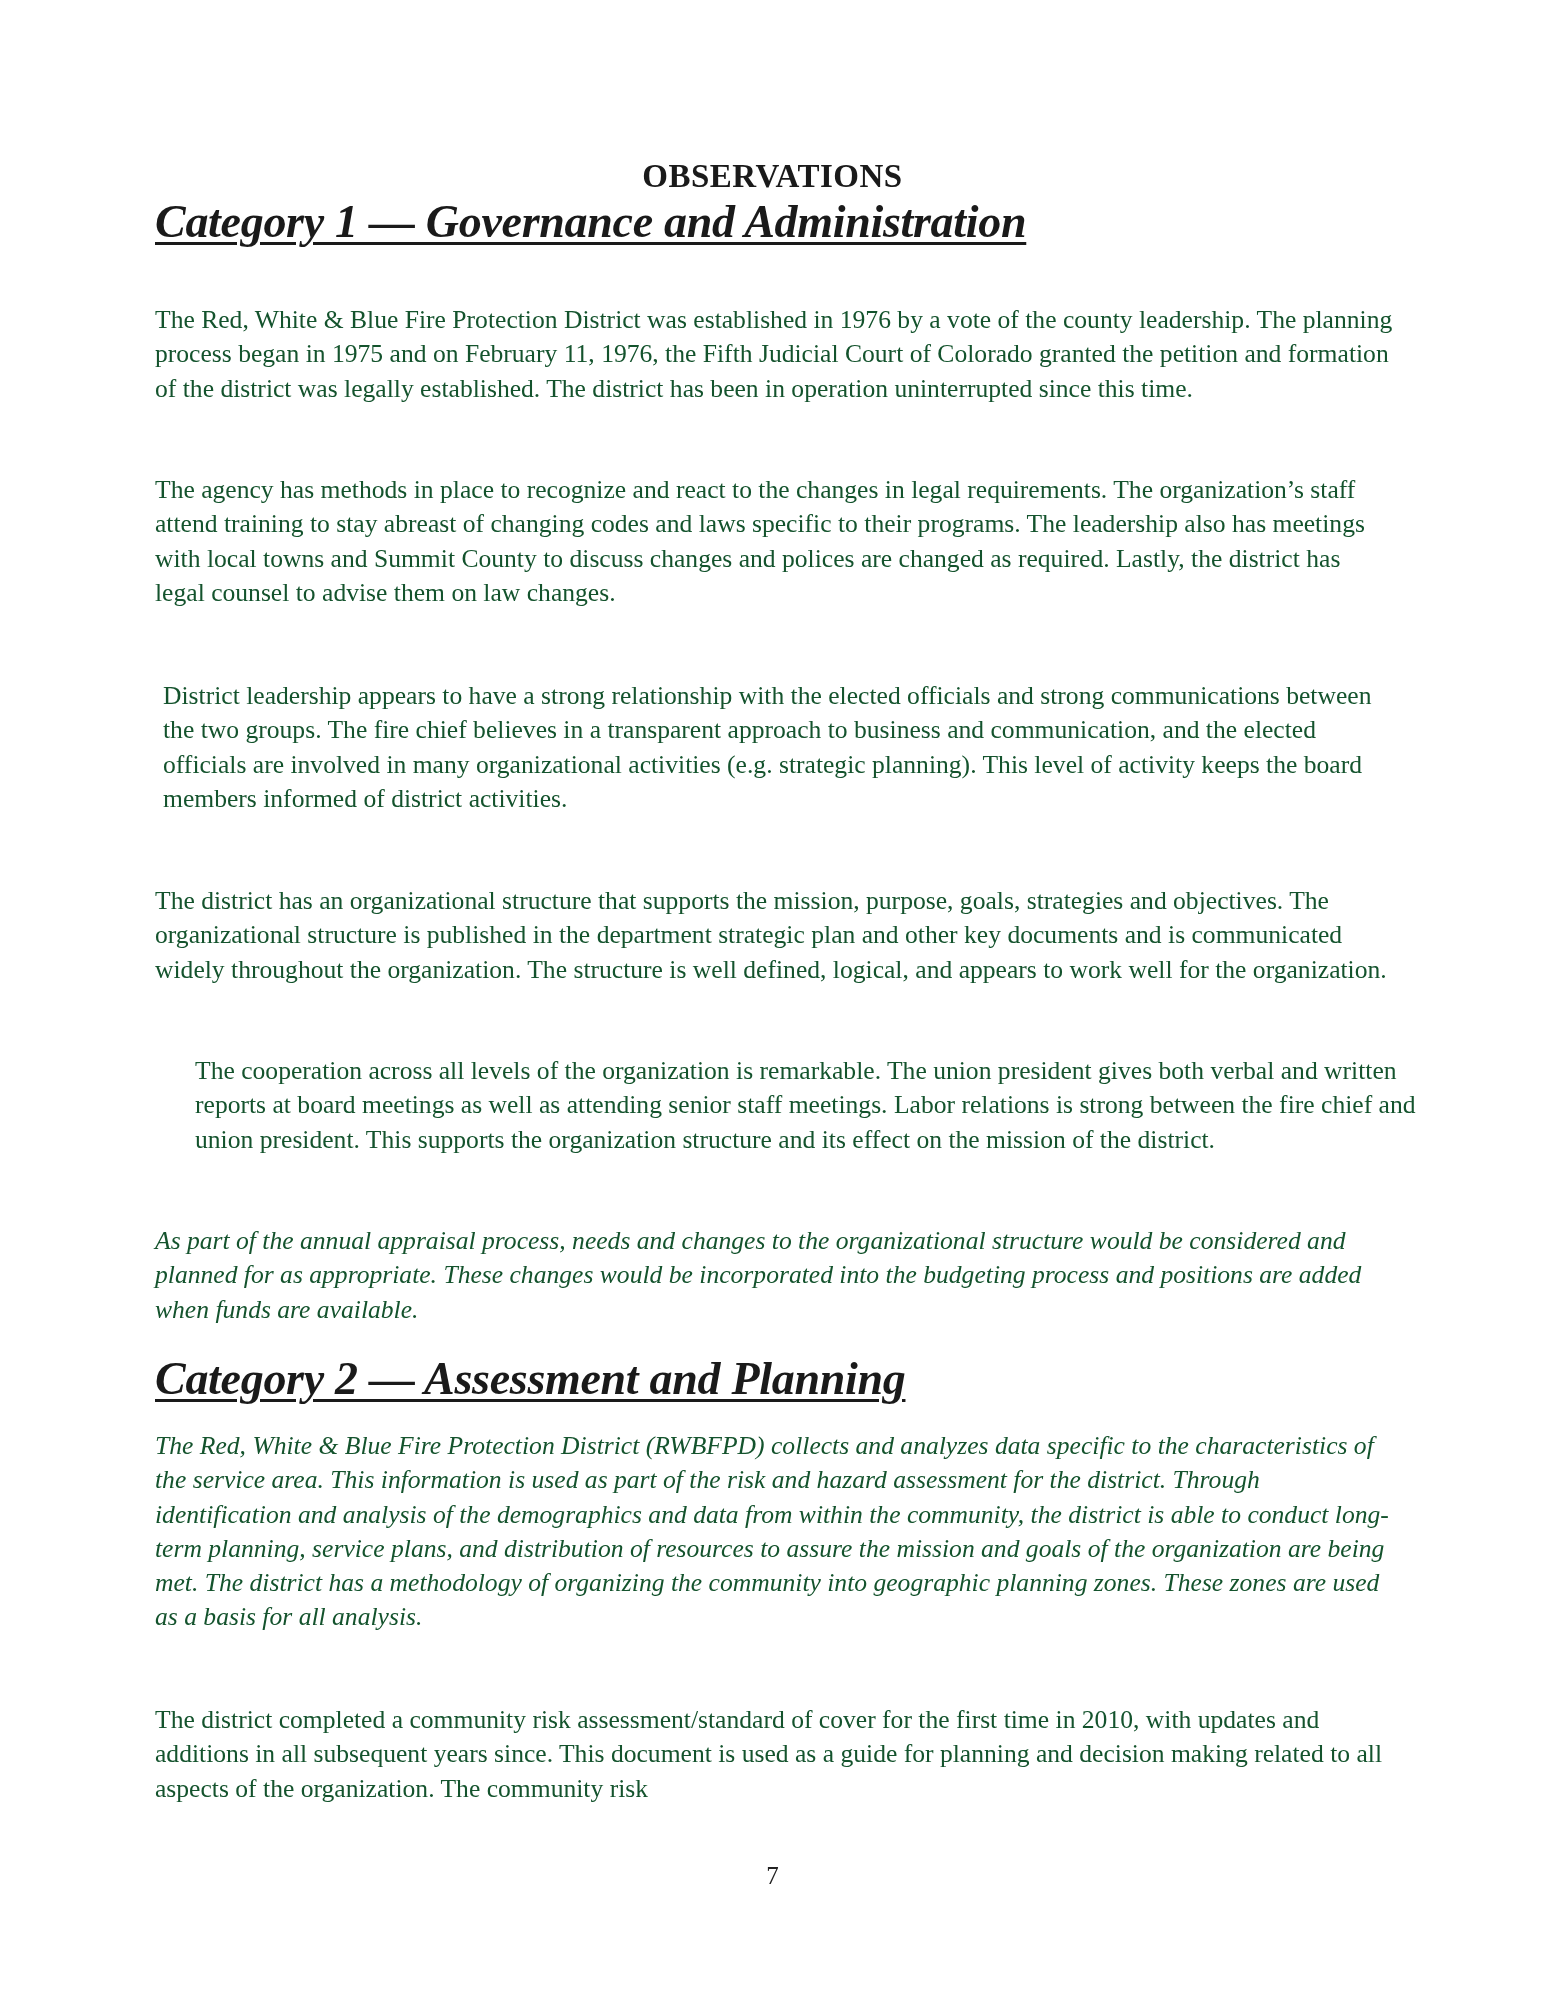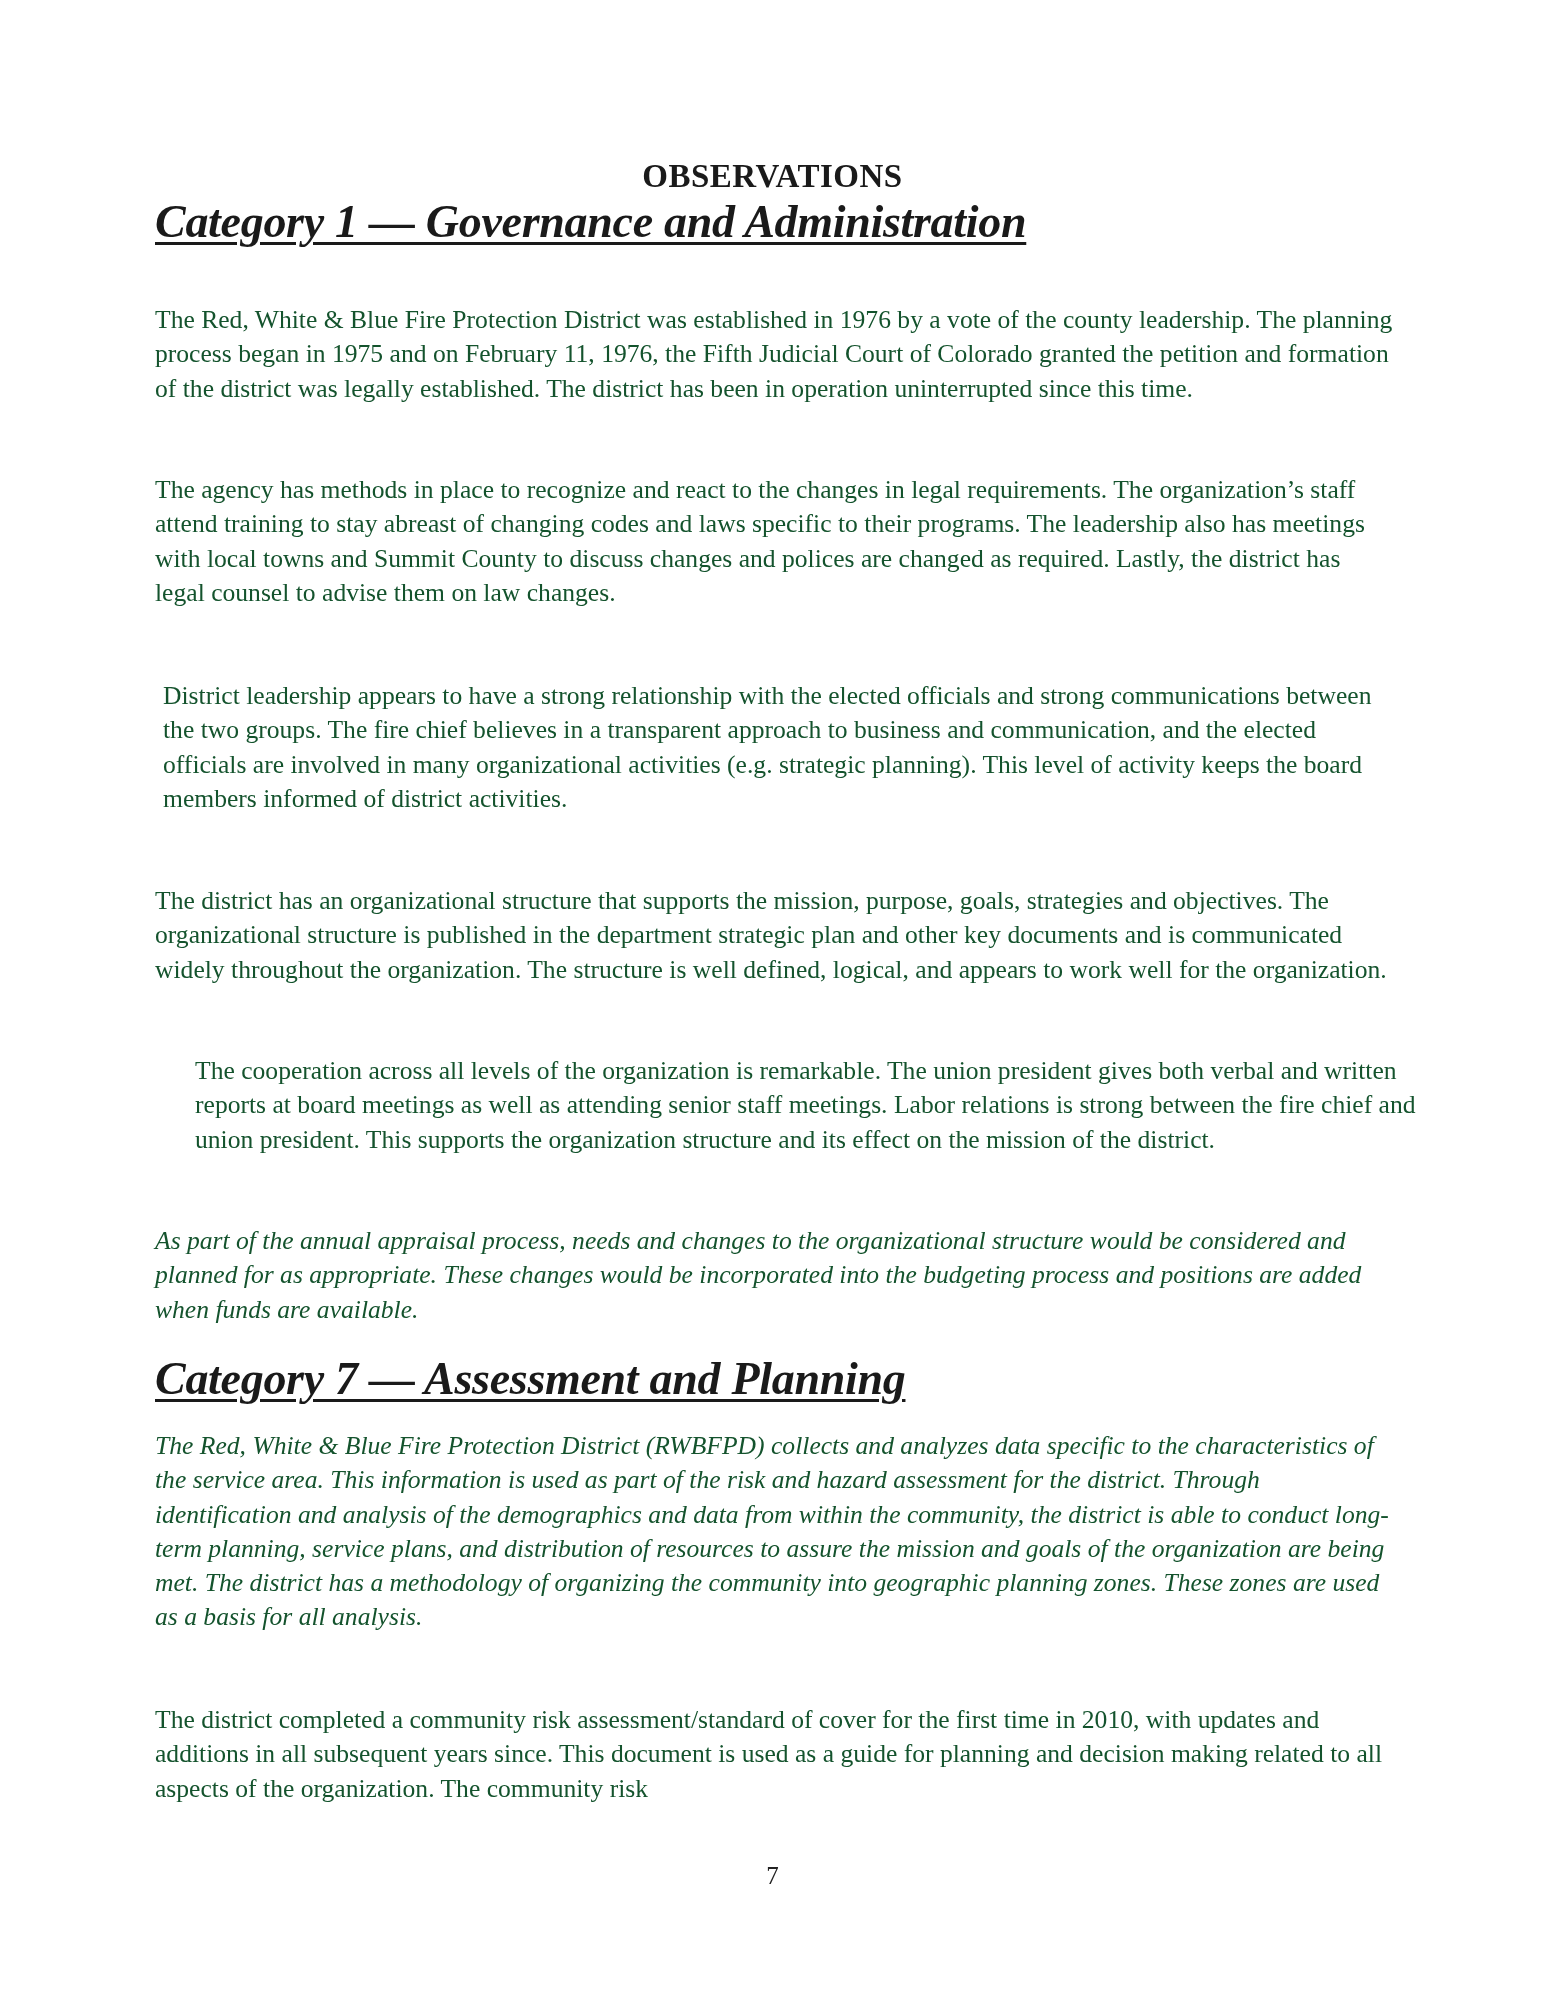--- a/index.html
+++ b/index.html
@@ -45,18 +45,18 @@
   <h1 class="title">OBSERVATIONS</h1>
 
   <h2 class="cat-heading h1">Category 1 — Governance and Administration</h2>
   <p class="para p1">The Red, White &amp; Blue Fire Protection District was established in 1976 by a vote of the county leadership. The planning process began in 1975 and on February 11, 1976, the Fifth Judicial Court of Colorado granted the petition and formation of the district was legally established. The district has been in operation uninterrupted since this time.</p>
   <p class="para p2">The agency has methods in place to recognize and react to the changes in legal requirements. The organization’s staff attend training to stay abreast of changing codes and laws specific to their programs. The leadership also has meetings with local towns and Summit County to discuss changes and polices are changed as required. Lastly, the district has legal counsel to advise them on law changes.</p>
   <p class="para p3">District leadership appears to have a strong relationship with the elected officials and strong communications between the two groups. The fire chief believes in a transparent approach to business and communication, and the elected officials are involved in many organizational activities (e.g. strategic planning). This level of activity keeps the board members informed of district activities.</p>
   <p class="para p4">The district has an organizational structure that supports the mission, purpose, goals, strategies and objectives. The organizational structure is published in the department strategic plan and other key documents and is communicated widely throughout the organization. The structure is well defined, logical, and appears to work well for the organization.</p>
   <p class="para p5">The cooperation across all levels of the organization is remarkable. The union president gives both verbal and written reports at board meetings as well as attending senior staff meetings. Labor relations is strong between the fire chief and union president. This supports the organization structure and its effect on the mission of the district.</p>
   <p class="para p6">As part of the annual appraisal process, needs and changes to the organizational structure would be considered and planned for as appropriate. These changes would be incorporated into the budgeting process and positions are added when funds are available.</p>
 
-  <h2 class="cat-heading h2">Category 7 — Assessment and Planning</h2>
+  <h2 class="cat-heading h2">Category 2 — Assessment and Planning</h2>
   <p class="para p7">The Red, White &amp; Blue Fire Protection District (RWBFPD) collects and analyzes data specific to the characteristics of the service area. This information is used as part of the risk and hazard assessment for the district. Through identification and analysis of the demographics and data from within the community, the district is able to conduct long-term planning, service plans, and distribution of resources to assure the mission and goals of the organization are being met. The district has a methodology of organizing the community into geographic planning zones. These zones are used as a basis for all analysis.</p>
   <p class="para p8">The district completed a community risk assessment/standard of cover for the first time in 2010, with updates and additions in all subsequent years since. This document is used as a guide for planning and decision making related to all aspects of the organization. The community risk</p>
 
   <div class="page-number">7</div>
 </div>
 
 </body></html>

